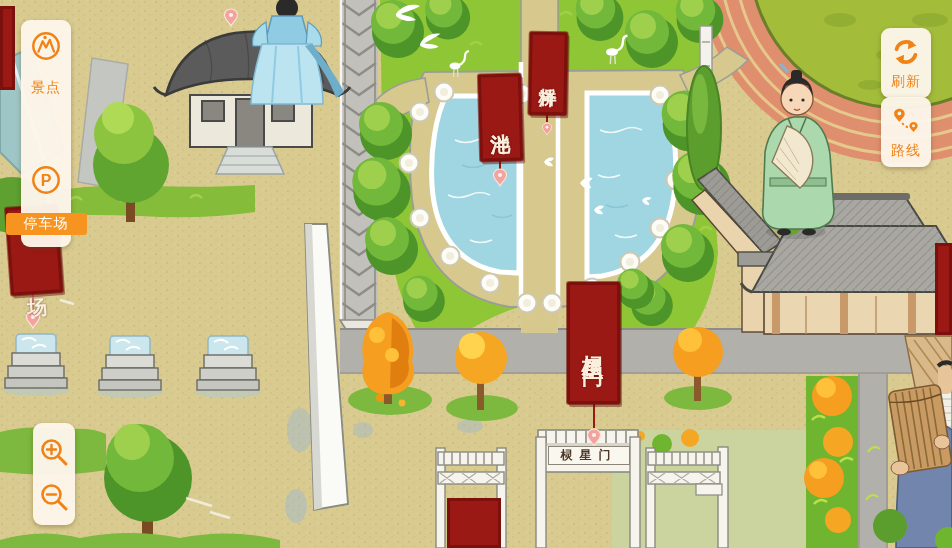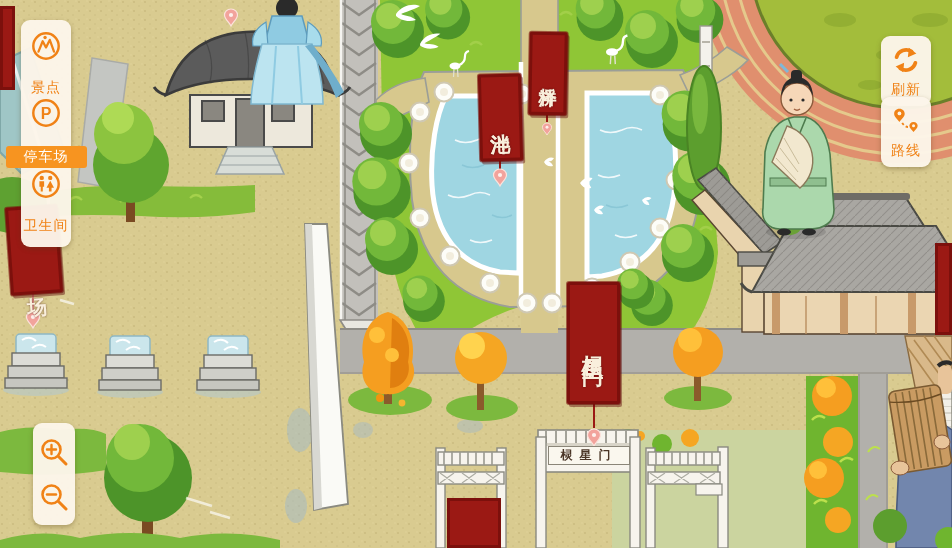--- a/index.html
+++ b/index.html
@@ -457,35 +457,23 @@
     </svg>
     <span class="side-label">景点</span>
   </div>
   <div class="side-btn">
     <svg class="icon" width="32" height="32" viewBox="-17 -17 34 34">
       <circle r="13.5" fill="none" stroke="#F08216" stroke-width="2.6"></circle>
       <text x="0" y="6" text-anchor="middle" font-size="17" font-weight="bold" font-family="Liberation Sans, sans-serif" fill="#F08216">P</text>
     </svg>
     <span class="side-label active">停车场</span>
   </div>
-  <div class="side-btn">
-    <svg class="icon" width="32" height="32" viewBox="-17 -17 34 34">
-      <circle r="13.5" fill="none" stroke="#F08216" stroke-width="2.6"></circle>
-      <g fill="#F08216">
-        <circle cx="-4.5" cy="-6.5" r="2.3"></circle>
-        <path d="M-7,-3 h5 v6 h-1.4 v5 h-2.2 v-5 H-7 Z"></path>
-        <circle cx="4.5" cy="-6.5" r="2.3"></circle>
-        <path d="M4.5,-3.5 L8.5,4 h-2.6 v4 h-2.8 v-4 H0.5 Z"></path>
-      </g>
-    </svg>
-    <span class="side-label">卫生间</span>
-  </div>
 </div>
 
-<div class="card ctrl-card" style="top:36px;">
+<div class="card ctrl-card" style="top:28px;">
   <svg class="icon" width="32" height="32" viewBox="-17 -17 34 34">
     <path d="M-10,-3 A 10.5,10.5 0 0 1 6,-9" fill="none" stroke="#F08216" stroke-width="4" stroke-linecap="round"></path>
     <polygon points="3,-13 11,-7 2,-3" fill="#F08216"></polygon>
     <path d="M10,3 A 10.5,10.5 0 0 1 -6,9" fill="none" stroke="#F08216" stroke-width="4" stroke-linecap="round"></path>
     <polygon points="-3,13 -11,7 -2,3" fill="#F08216"></polygon>
   </svg>
   <span class="ctrl-label">刷新</span>
 </div>
 <div class="card ctrl-card" style="top:97px;justify-content:center;">
   <svg class="icon" width="32" height="32" viewBox="-17 -17 34 34">

